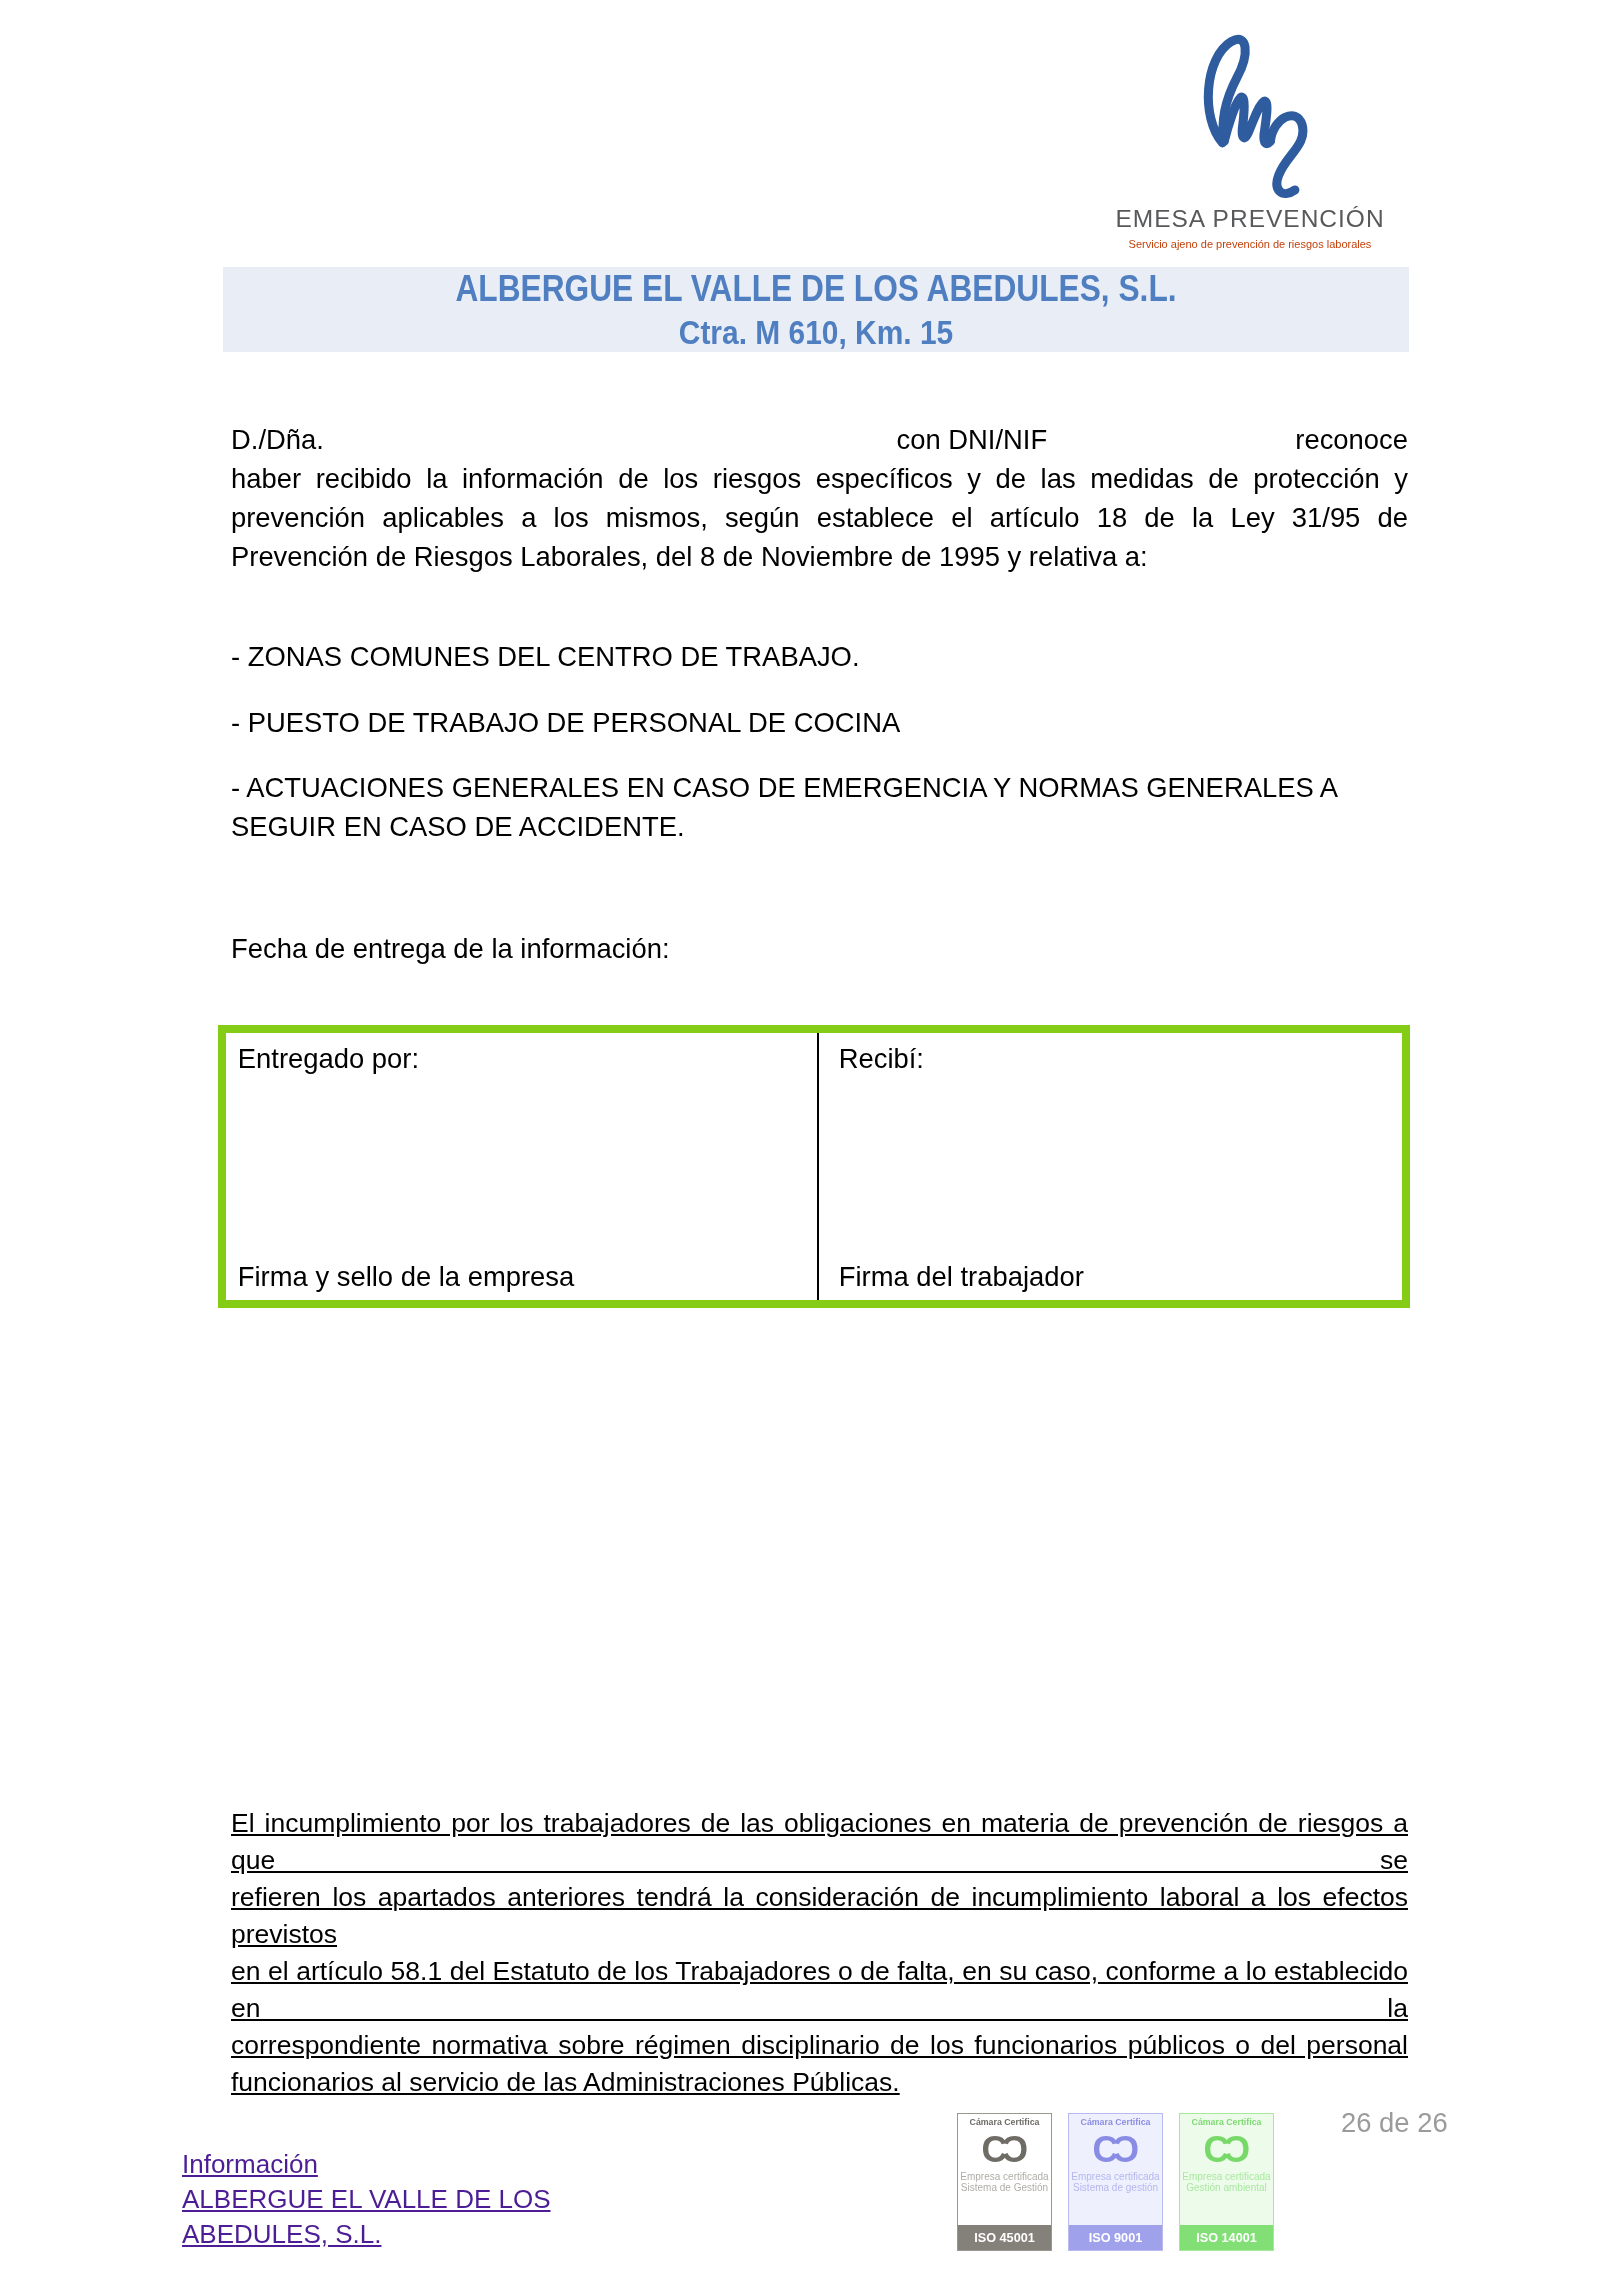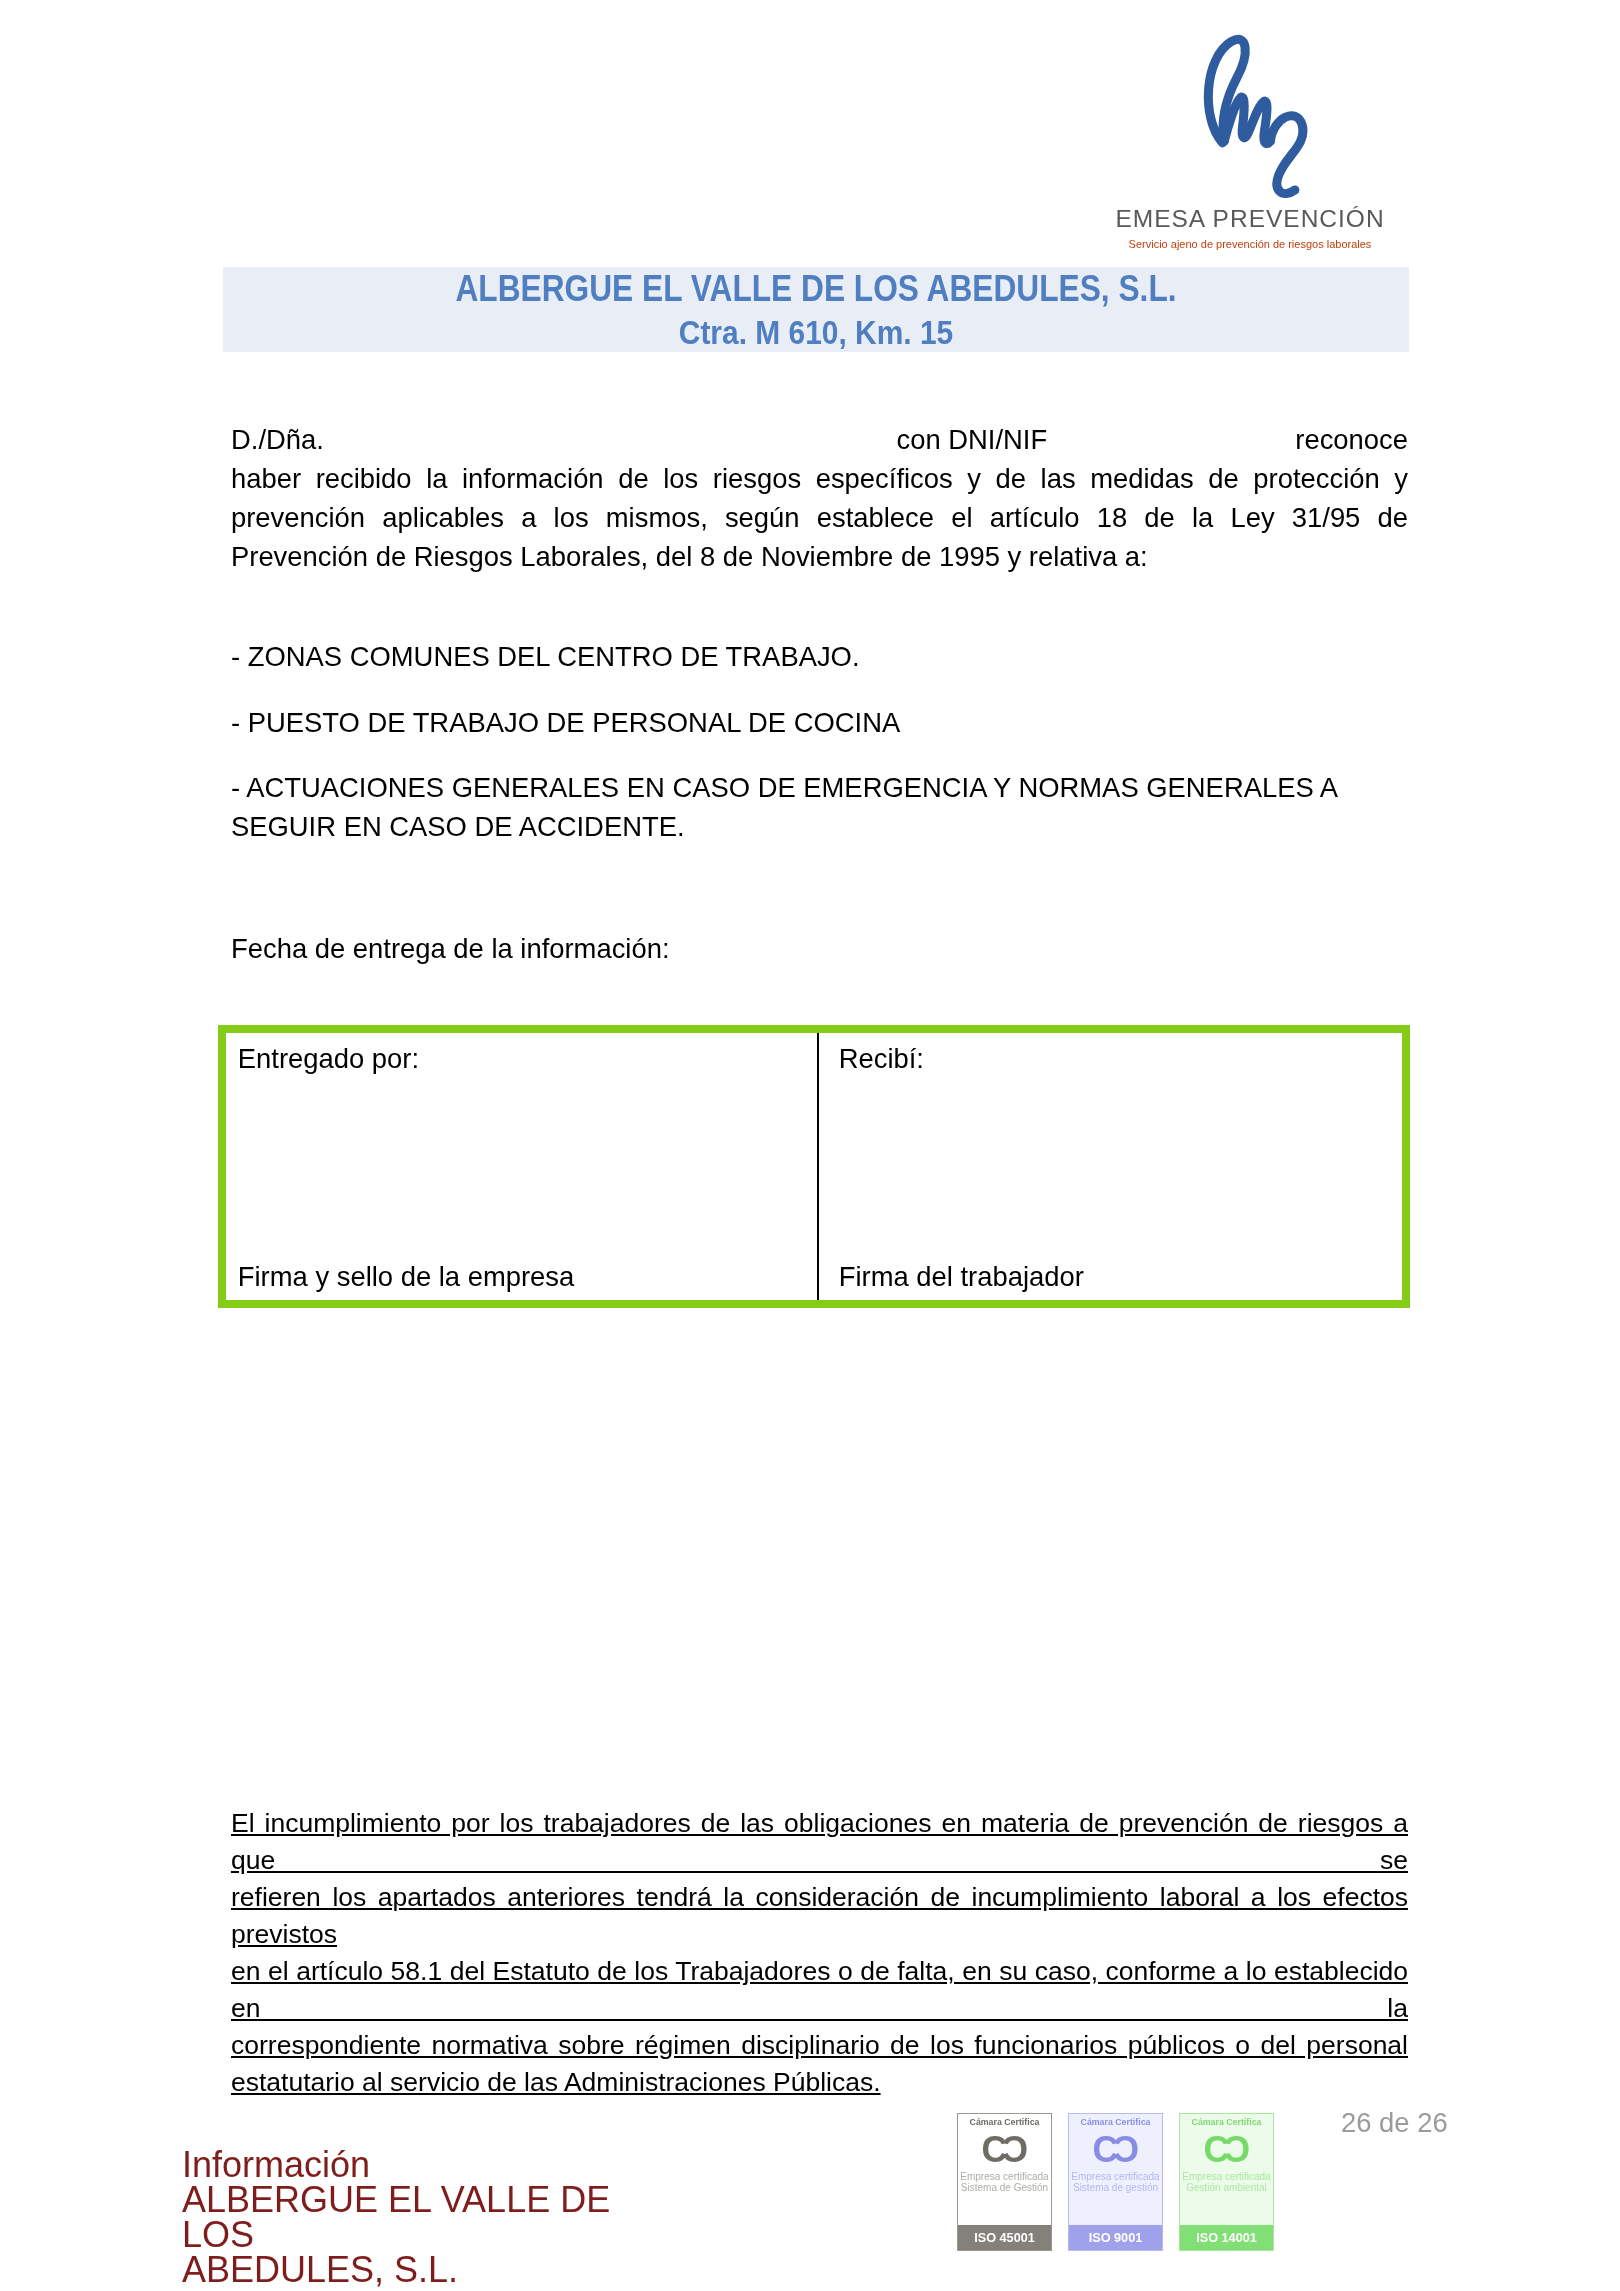--- a/index.html
+++ b/index.html
@@ -68,21 +68,21 @@
   .sig-cell.left  { width: 50.4%; border-right: 2px solid #000; }
   .sig-cell.right { width: 49.6%; padding-left: 20px; }
 
   
   .legal { position: absolute; left: 231px; top: 1805px; width: 1177px;
            font-size: 26.5px; line-height: 37px; text-decoration: underline; }
 
   
   .footer-left {
     position: absolute; left: 182px; top: 2147px; width: 451px;
-    color: #7f1d1d; font-size: 36px; line-height: 35px;
+    color: #4c1d95; font-size: 26px; line-height: 35px; text-decoration: underline;
   }
   .page-number {
     position: absolute; left: 1341px; top: 2107px;
     color: #9b9b9b; font-size: 27.4px;
   }
 
   .badges { position: absolute; left: 957px; top: 2113px; display: flex; gap: 16px; }
   .badge {
     width: 95px; height: 138px;
     display: flex; flex-direction: column; align-items: center;
@@ -166,21 +166,21 @@
       <div>Recibí:</div>
       <div>Firma del trabajador</div>
     </div>
   </div>
 
   <div class="legal">
     <div class="jline">El incumplimiento por los trabajadores de las obligaciones en materia de prevención de riesgos a que se</div>
     <div class="jline">refieren los apartados anteriores tendrá la consideración de incumplimiento laboral a los efectos previstos</div>
     <div class="jline">en el artículo 58.1 del Estatuto de los Trabajadores o de falta, en su caso, conforme a lo establecido en la</div>
     <div class="jline">correspondiente normativa sobre régimen disciplinario de los funcionarios públicos o del personal</div>
-    <div class="jline-last">estatutario al servicio de las Administraciones Públicas.</div>
+    <div class="jline-last">funcionarios al servicio de las Administraciones Públicas.</div>
   </div>
 
   <div class="footer-left">
     <div>Información</div>
     <div>ALBERGUE EL VALLE DE LOS</div>
     <div>ABEDULES, S.L.</div>
   </div>
 
   <div class="badges">
     <div class="badge gray">

